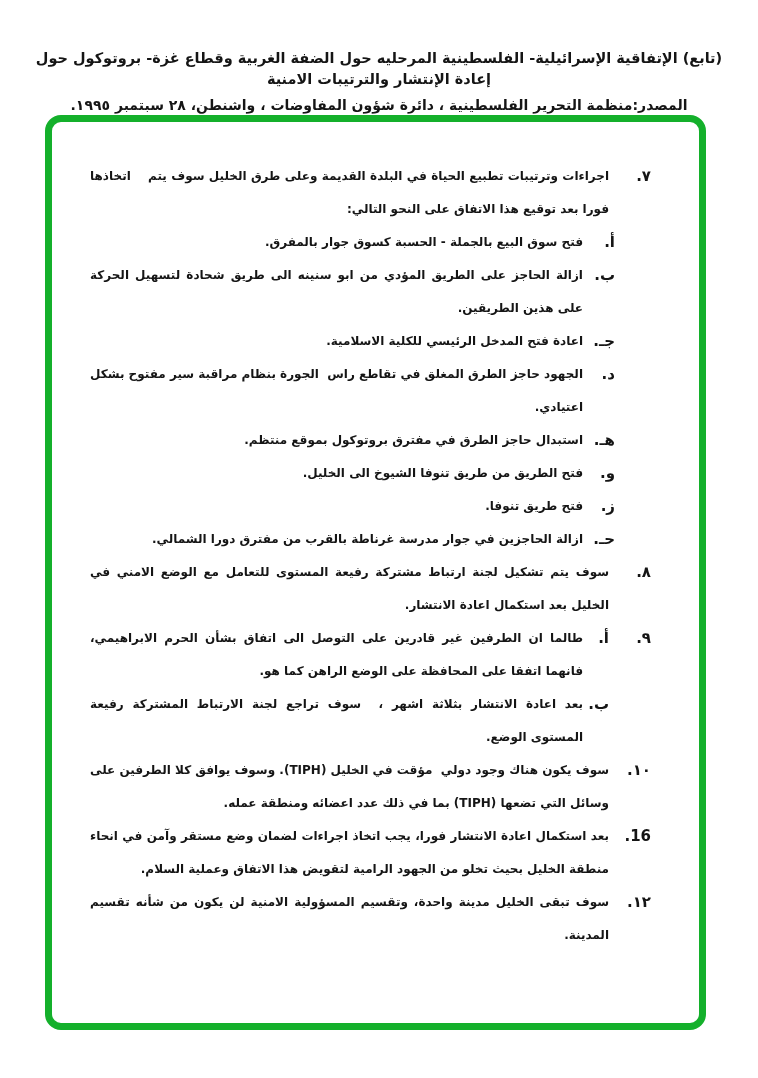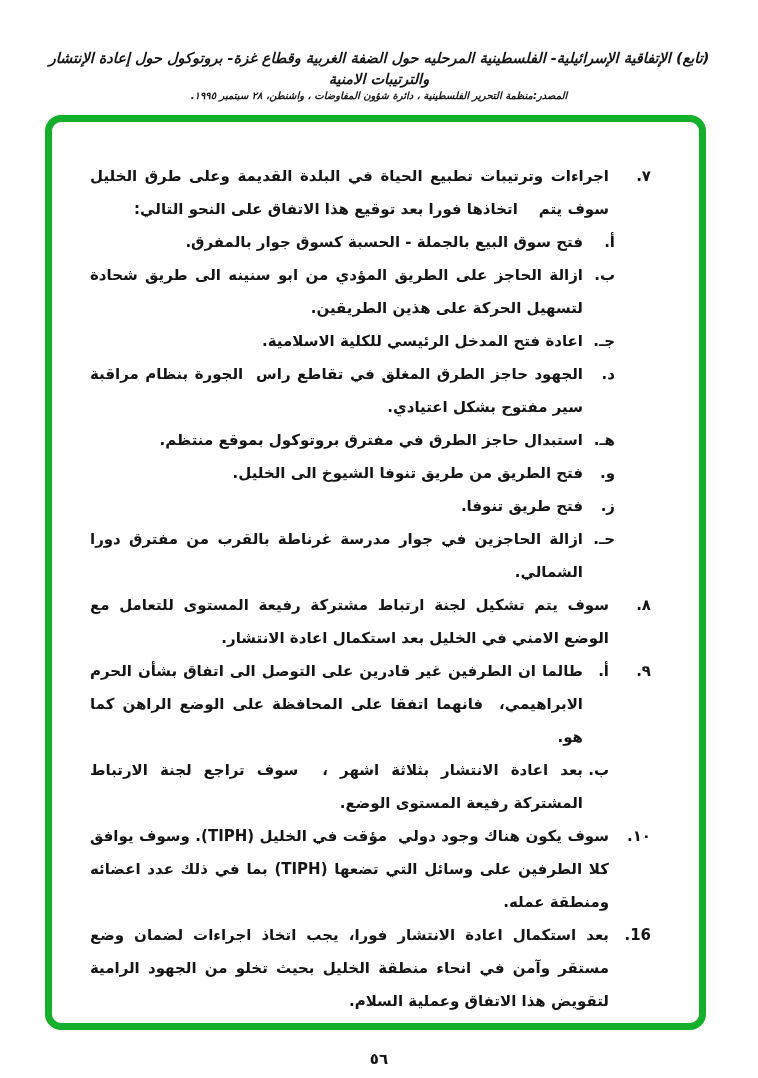--- a/index.html
+++ b/index.html
@@ -6,30 +6,31 @@
   .page {
     position: relative;
     width: 758px;
     height: 1078px;
     background: #ffffff;
     direction: rtl;
     font-family: "DejaVu Sans", sans-serif;
     color: #151515;
     overflow: hidden;
   }
-  .hdr { padding-top: 48px; text-align: center; font-style: italic; }
+  .hdr { padding-top: 48px; text-align: center; }
   .title {
     font-weight: bold;
     font-size: 14.5px;
     line-height: 1.45;
     padding: 0 30px;
   }
   .source {
     font-weight: bold;
-    font-size: 10px;
+    font-size: 14px;
+    margin-top: 7px;
   }
   .greenbox {
     position: absolute;
     top: 115px;
     right: 52px;
     left: 45px;
     bottom: 48px;
     border: 7px solid #14b02b;
     border-radius: 16px;
     box-sizing: border-box;
@@ -41,21 +42,21 @@
   .num {
     flex: 0 0 42px;
     font-weight: 600;
     font-size: 15px;
     line-height: 33px;
     white-space: nowrap;
   }
   .itext, .stext {
     flex: 1;
     font-weight: 600;
-    font-size: 15px;
+    font-size: 12px;
     line-height: 33px;
     text-align: justify;
     text-align-last: right;
     white-space: pre-wrap;
   }
   .subs { margin-right: 36px; }
   .sub { display: flex; align-items: flex-start; }
   .letter {
     flex: 0 0 32px;
     font-weight: 600;
@@ -155,15 +156,14 @@
       <div class="itext">بعد استكمال اعادة الانتشار فورا، يجب اتخاذ اجراءات لضمان وضع مستقر وآمن في انحاء منطقة الخليل بحيث تخلو من الجهود الرامية لتقويض هذا الاتفاق وعملية السلام.</div>
     </div>
 
     <div class="item">
       <span class="num">١٢.</span>
       <div class="itext">سوف تبقى الخليل مدينة واحدة، وتقسيم المسؤولية الامنية لن يكون من شأنه تقسيم المدينة.</div>
     </div>
 
   </div>
 
-  <div class="pagenum">٥٦</div>
 
 </div>
 
 </body></html>

